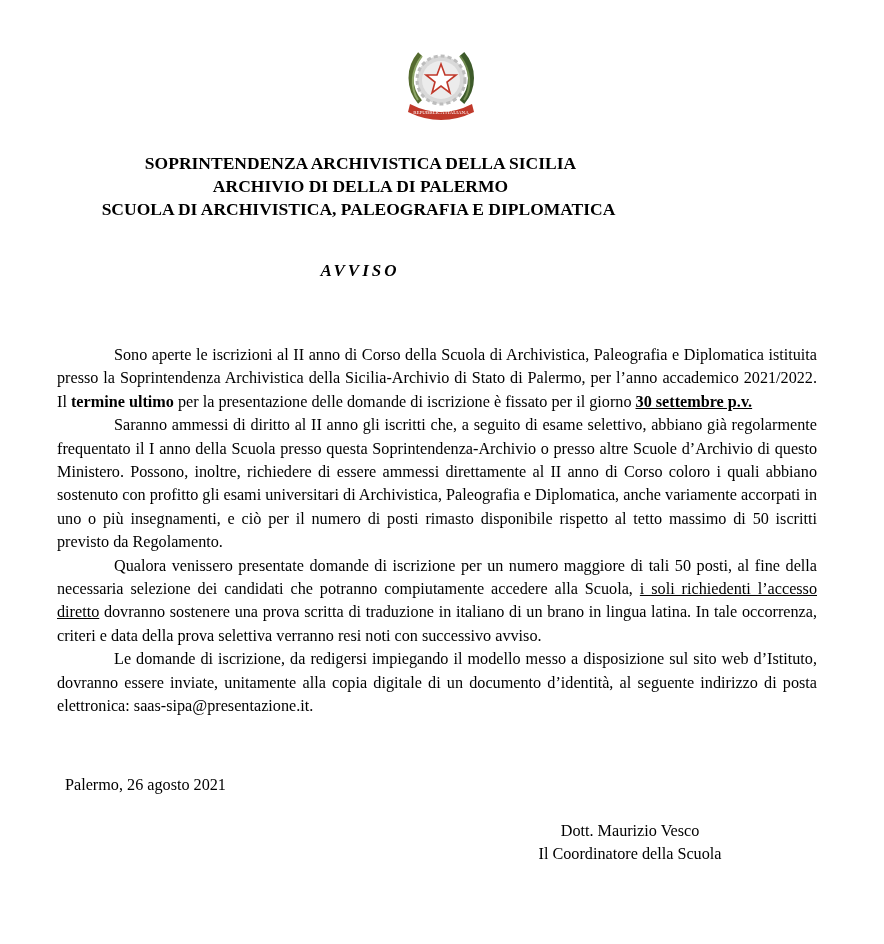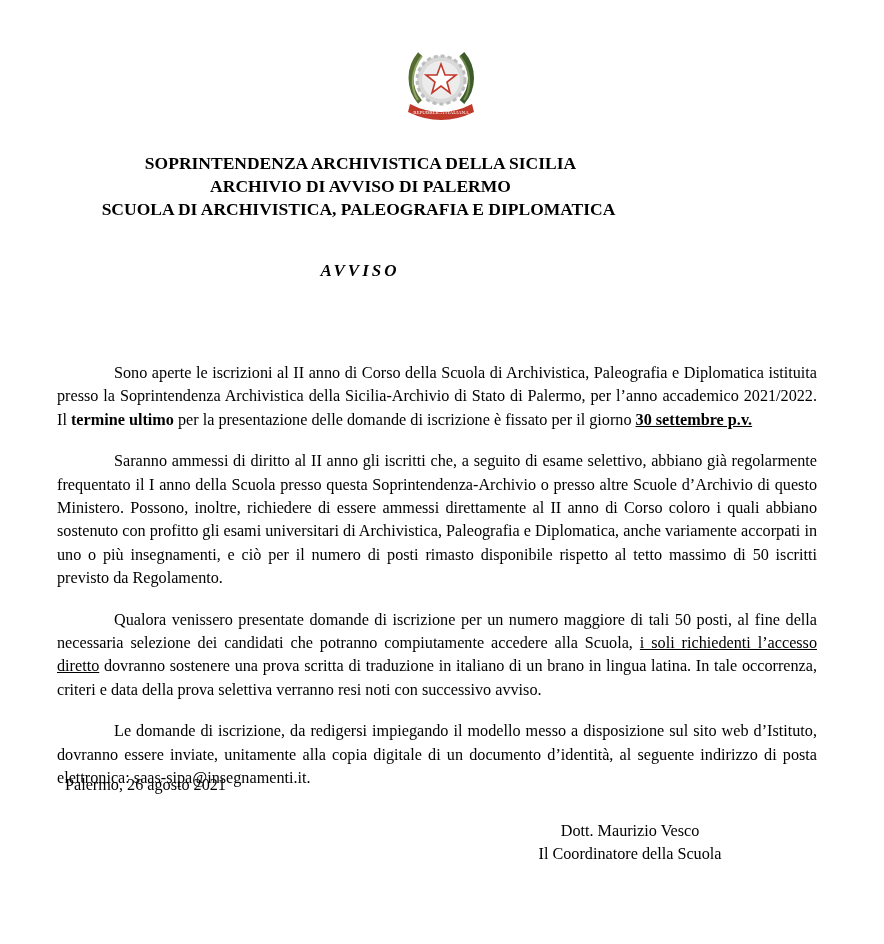--- a/index.html
+++ b/index.html
@@ -7,21 +7,21 @@
          font-family:"Liberation Serif","DejaVu Serif",serif; color:#000; }
   .emblem { position:absolute; left:398px; top:40px; width:86px; height:84px; }
   .header { position:absolute; left:0; width:721px; text-align:center;
             font-weight:bold; font-size:17.5px; line-height:20px; }
   .h1 { top:153px; } .h2 { top:176px; } .h3 { top:199px; left:-2px; }
   .avviso { position:absolute; top:261px; left:0; width:720px; text-align:center;
             font-weight:bold; font-style:italic; font-size:17px; letter-spacing:3px; }
   .body { position:absolute; left:57px; width:760px; top:344px;
           font-size:16.2px; line-height:23.4px; text-align:justify; }
   .body p { margin:0; text-indent:57px; }
-  .body p.last-line-left { text-align-last:left;margin-top:18px; }
+  .body p.last-line-left { text-align-last:left; }
   b.u, span.u { text-decoration:underline; }
   .date { position:absolute; left:57px; top:776px; font-size:16.2px;margin-left:8px; }
   .sig { position:absolute; left:500px; width:260px; text-align:center; font-size:16.2px; line-height:23px; top:820px; }
 </style>
 </head>
 <body>
 
 <div class="emblem">
   <svg width="86" height="84" viewBox="0 0 86 84">
 
@@ -35,30 +35,30 @@
     <circle cx="43" cy="40" r="19" fill="#ececec"></circle>
 
     <polygon points="43,24 47,35 58,35 49,42 52,53 43,46 34,53 37,42 28,35 39,35" fill="#ffffff" stroke="#c0392b" stroke-width="1.6"></polygon>
 
     <path d="M12 64 Q43 80 74 64 L76 72 Q43 88 10 72 Z" fill="#c0392b"></path>
     <text x="43" y="74" font-size="5" text-anchor="middle" fill="#fff" font-family="Liberation Serif, serif">REPUBBLICA ITALIANA</text>
   </svg>
 </div>
 
 <div class="header h1">SOPRINTENDENZA ARCHIVISTICA DELLA SICILIA</div>
-<div class="header h2">ARCHIVIO DI AVVISO DI PALERMO</div>
+<div class="header h2">ARCHIVIO DI DELLA DI PALERMO</div>
 <div class="header h3">SCUOLA DI ARCHIVISTICA, PALEOGRAFIA E DIPLOMATICA</div>
 
 <div class="avviso">AVVISO</div>
 
 <div class="body">
   <p class="last-line-left"><span>Sono aperte le iscrizioni al II anno di Corso della Scuola di Archivistica, Paleografia e Diplomatica istituita presso la Soprintendenza Archivistica della Sicilia-Archivio di Stato di Palermo, per l’anno accademico 2021/2022. Il </span><b>termine ultimo</b><span> per la presentazione delle domande di iscrizione è fissato per il giorno </span><b class="u">30 settembre p.v.</b></p>
   <p class="last-line-left">Saranno ammessi di diritto al II anno gli iscritti che, a seguito di esame selettivo, abbiano già regolarmente frequentato il I anno della Scuola presso questa Soprintendenza-Archivio o presso altre Scuole d’Archivio di questo Ministero. Possono, inoltre, richiedere di essere ammessi direttamente al II anno di Corso coloro i quali abbiano sostenuto con profitto gli esami universitari di Archivistica, Paleografia e Diplomatica, anche variamente accorpati in uno o più insegnamenti, e ciò per il numero di posti rimasto disponibile rispetto al tetto massimo di 50 iscritti previsto da Regolamento.</p>
   <p class="last-line-left"><span>Qualora venissero presentate domande di iscrizione per un numero maggiore di tali 50 posti, al fine della necessaria selezione dei candidati che potranno compiutamente accedere alla Scuola, </span><span class="u">i soli richiedenti l’accesso diretto</span><span> dovranno sostenere una prova scritta di traduzione in italiano di un brano in lingua latina. In tale occorrenza, criteri e data della prova selettiva verranno resi noti con successivo avviso.</span></p>
-  <p class="last-line-left"><span>Le domande di iscrizione, da redigersi impiegando il modello messo a disposizione sul sito web d’Istituto, dovranno essere inviate, unitamente alla copia digitale di un documento d’identità, al seguente indirizzo di posta elettronica: </span><span>saas-sipa@insegnamenti.it</span><span>.</span></p>
+  <p class="last-line-left"><span>Le domande di iscrizione, da redigersi impiegando il modello messo a disposizione sul sito web d’Istituto, dovranno essere inviate, unitamente alla copia digitale di un documento d’identità, al seguente indirizzo di posta elettronica: </span><span>saas-sipa@presentazione.it</span><span>.</span></p>
 </div>
 
 <div class="date">Palermo, 26 agosto 2021</div>
 
 <div class="sig">
   <div>Dott. Maurizio Vesco</div>
   <div>Il Coordinatore della Scuola</div>
 </div>
 
 </body></html>

